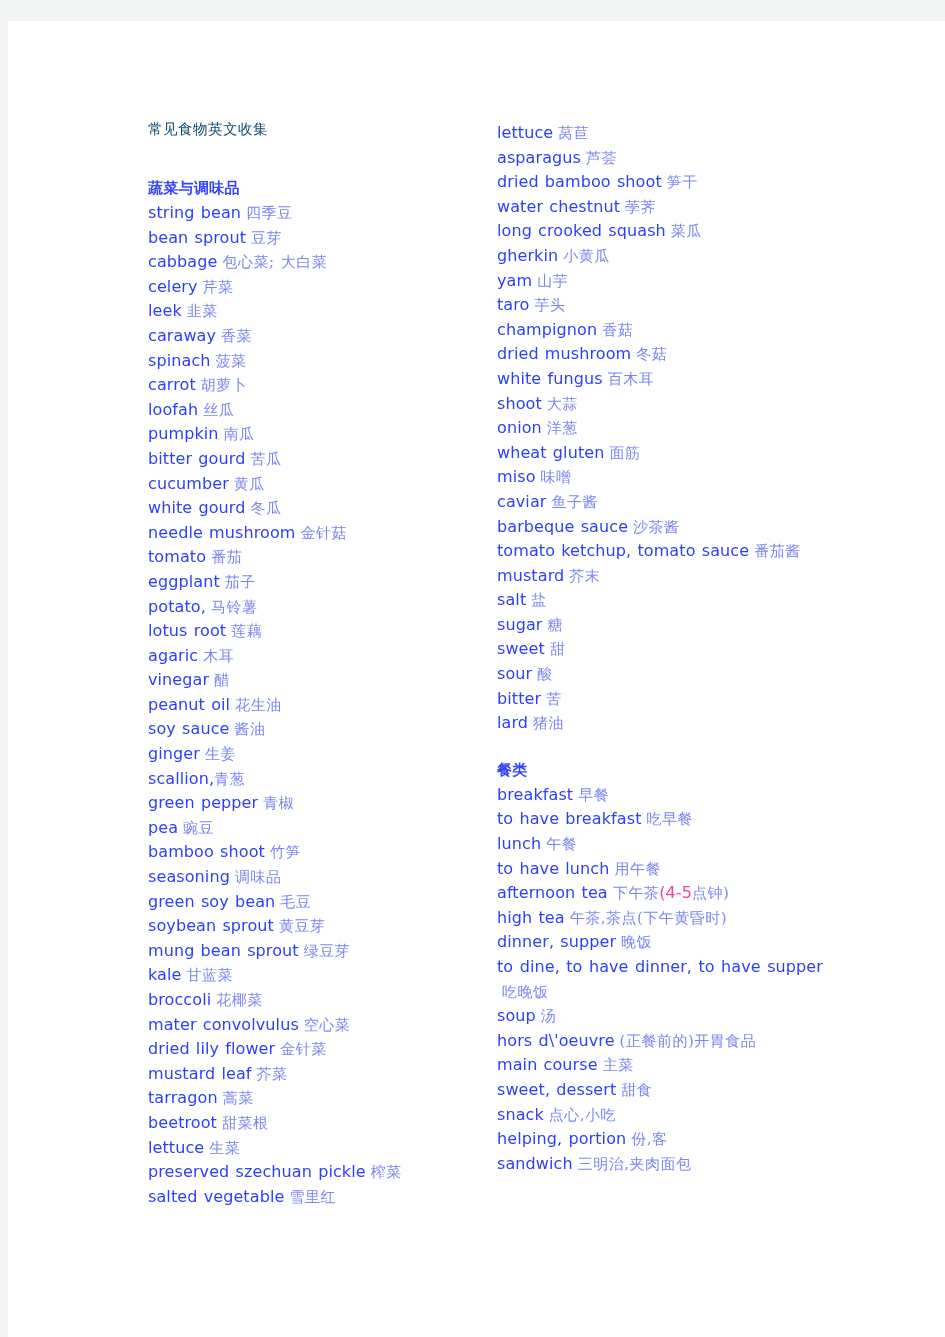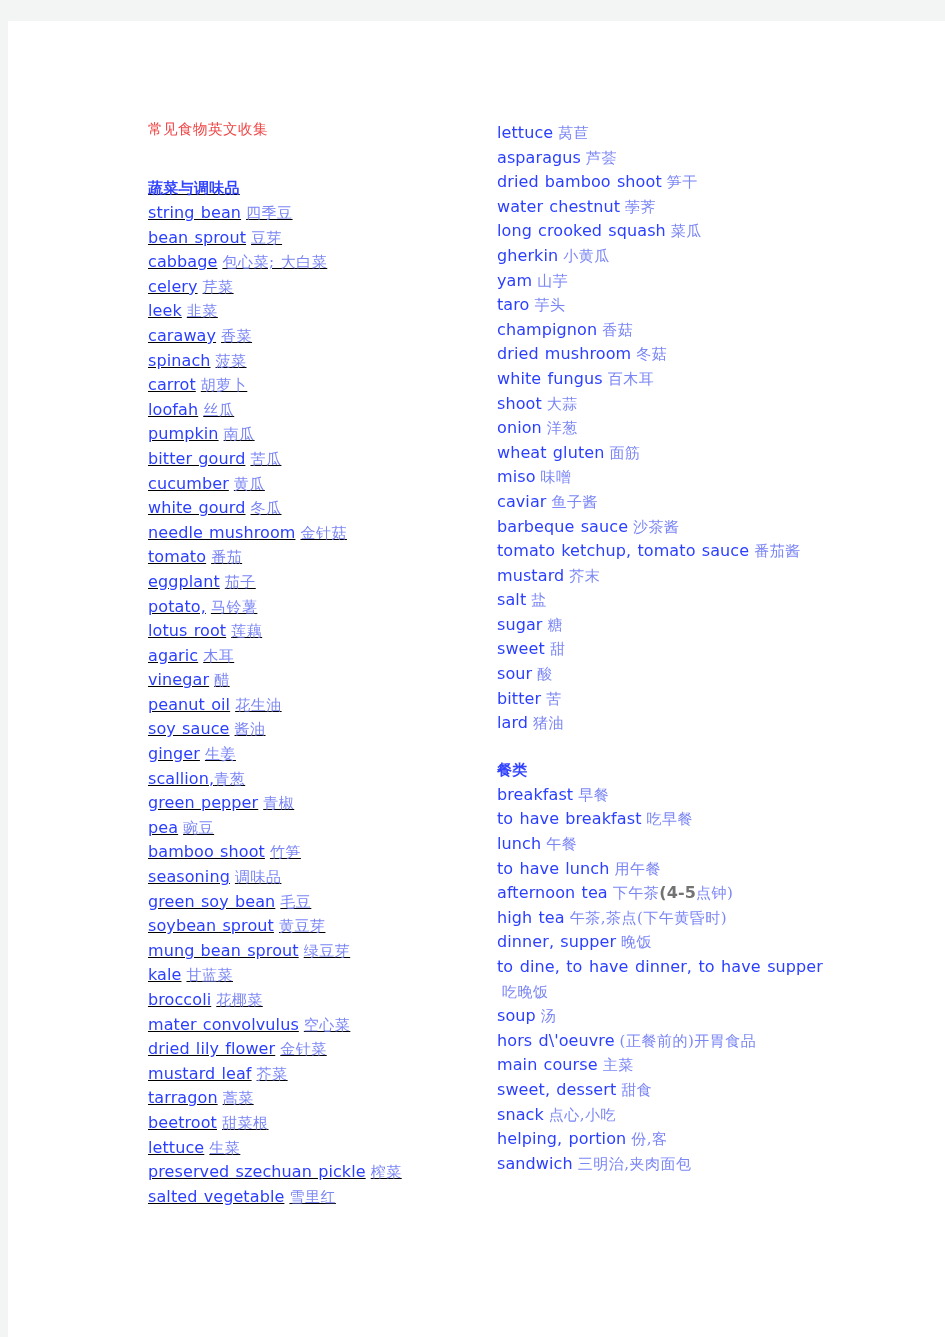--- a/index.html
+++ b/index.html
@@ -22,30 +22,30 @@
     height: 1316px;
     background: #ffffff;
   }
 
   #doc-title {
     position: absolute;
     left: 140px;
     top: 99px;
     font-family: "DejaVu Serif", "Liberation Serif", serif;
     font-size: 14.5px;
-    color: #ef4444;
+    color: #0c4a6e;
     letter-spacing: 0.5px;
     white-space: nowrap;
   }
 
   .column {
     position: absolute;
     top: 155px;
   }
-  #col-left  { left: 140px;  width: 330px; text-decoration: underline; }
+  #col-left  { left: 140px;  width: 330px; }
   #col-right { left: 489px;  width: 326px; top: 100px; }
 
   .section-head {
     font-family: "DejaVu Sans", "Liberation Sans", sans-serif;
     font-size: 15px;
     font-weight: bold;
     color: #3344ff;
     line-height: 25px;
     letter-spacing: 0.3px;
   }
@@ -68,22 +68,22 @@
     color: #2b3fff;
   }
   .cn {
     font-family: "DejaVu Serif", "Liberation Serif", serif;
     color: #7b86f5;
     font-size: 15px;
     letter-spacing: 0.5px;
   }
   .cn-b {
     font-family: "DejaVu Sans", "Liberation Sans", sans-serif;
-    color: #737373;
-    font-weight: bold;
+    color: #ec4899;
+    font-weight: normal;
   }
   .sp { display: inline-block; width: 5px; }
 </style>
 </head>
 <body>
 
 <div id="page">
 
   <div id="doc-title">常见食物英文收集</div>
 

